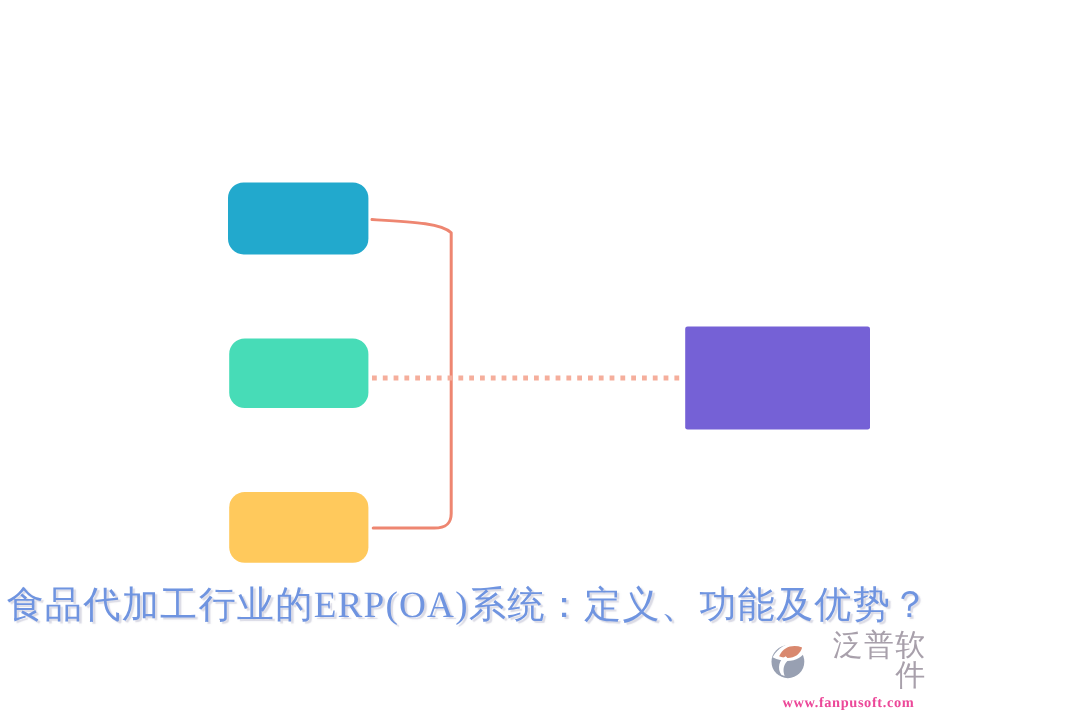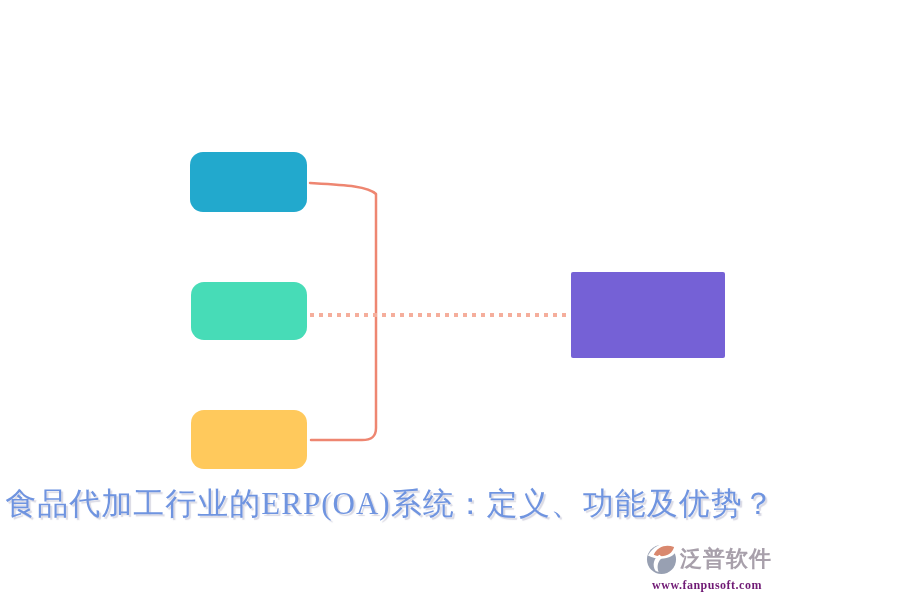--- a/index.html
+++ b/index.html
@@ -50,22 +50,22 @@
     width: 130px;
   }
   .wm-top {
     display: flex;
     align-items: center;
     gap: 3px;
     justify-content: flex-end;
   }
   .wm-brand {
     font-family: "Liberation Sans", "DejaVu Sans", sans-serif;
-    font-weight: bold;
-    font-size: 22px;
+    font-weight: normal;
+    font-size: 25px;
     letter-spacing: 1px;
     line-height: 1;
     text-align: right;
   }
   .wm-url {
     font-family: "Liberation Serif", "DejaVu Serif", serif;
     font-weight: bold;
     font-size: 12px;
     letter-spacing: 0.5px;
     text-align: center;
@@ -92,16 +92,16 @@
   <div class="watermark">
     <div class="wm-top">
       <svg width="31" height="34" viewBox="0 0 32 35">
         <circle cx="16" cy="18" r="15" fill="#98a0b2"></circle>
         <path d="M2 14 C9 1 22 -1 32 3 L32 8 C29 16 16 21 2 14 Z" fill="#ffffff"></path>
         <path d="M8 13 C12 4 21 2 29 5 C27 13 18 17 8 13 Z" fill="#d9886e"></path>
         <path d="M10 30 C6 24 8 16 14 13 L17 16 C12 20 11 25 13 31 Z" fill="#ffffff"></path>
       </svg>
       <span class="wm-brand" style="color: rgb(168, 160, 171);">泛普软件</span>
     </div>
-    <div class="wm-url" style="color: #701a75;">www.fanpusoft.com</div>
+    <div class="wm-url" style="color: #ec4899;">www.fanpusoft.com</div>
   </div>
 
 </div>
 
 </body></html>

